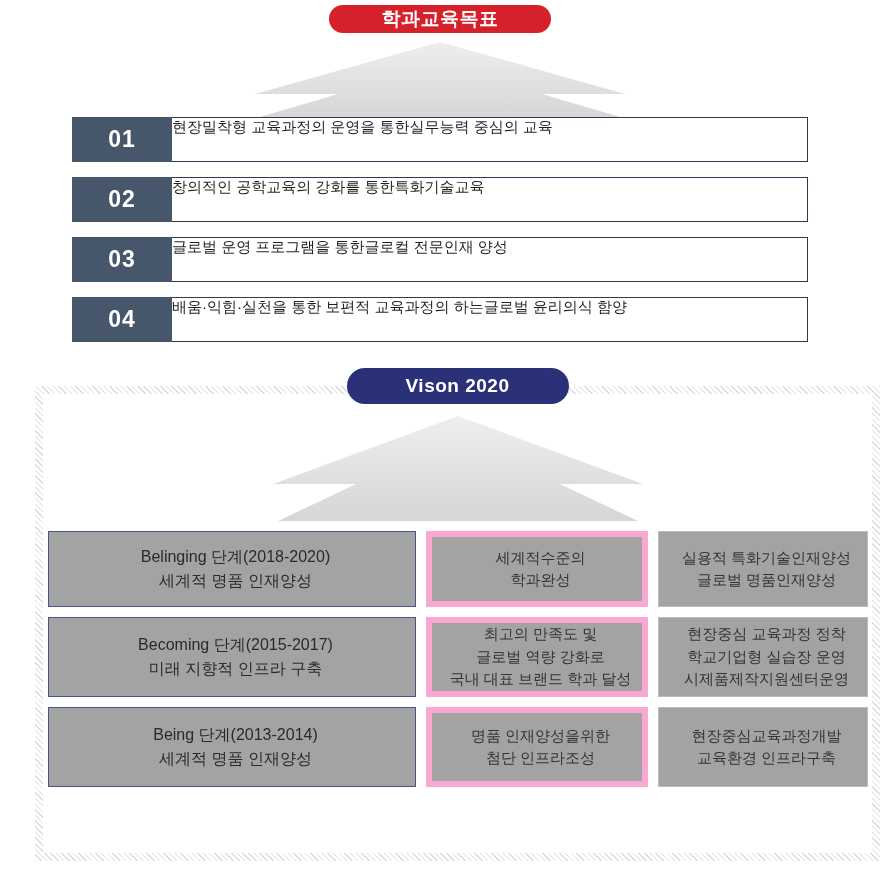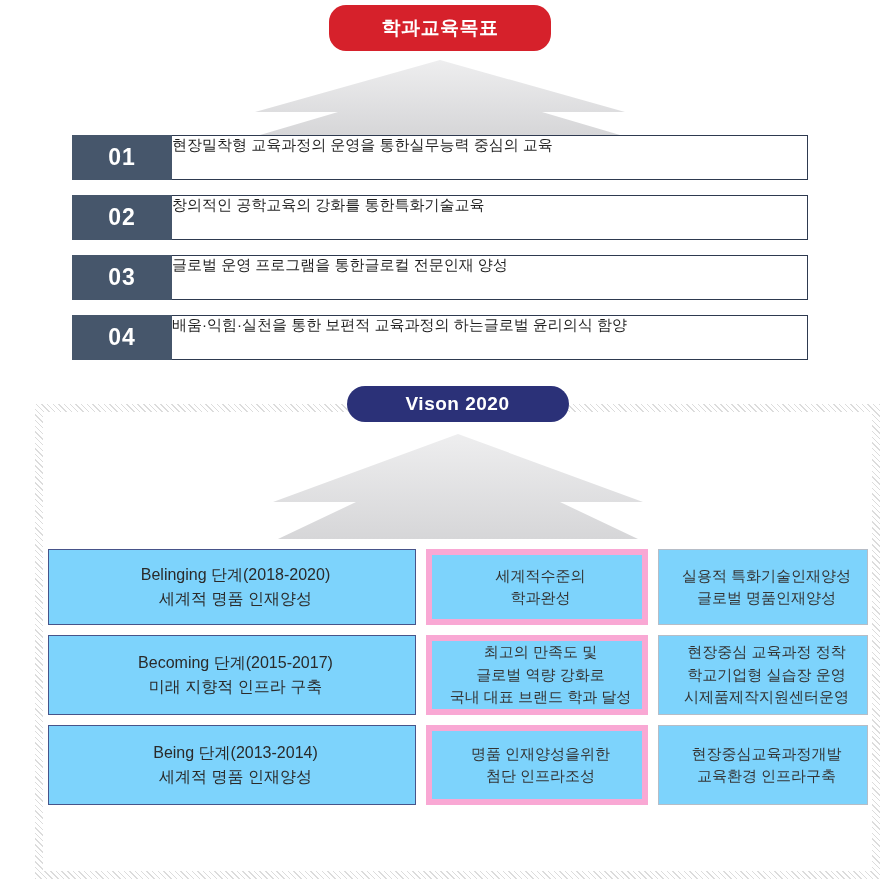--- a/index.html
+++ b/index.html
@@ -2,21 +2,21 @@
 <html><head>
 <meta charset="utf-8">
 <style>
   * { margin: 0; padding: 0; box-sizing: border-box; }
   html, body { width: 880px; height: 882px; background: #ffffff; overflow: hidden; }
   body { font-family: "Liberation Sans", "DejaVu Sans", sans-serif; color: #222; }
 
   
   .badge {
     position: relative; z-index: 3;
-    width: 222px; height: 46px; margin: 5px auto 0;
+    width: 222px; height: 28px; margin: 5px auto 0;
     border-radius: 17px;
     display: flex; align-items: center; justify-content: center;
     color: #fff; font-size: 19px; font-weight: 700; letter-spacing: 0.5px;
   }
   .badge-red { background: #d6212b; }
   .arrow-svg { display: block; margin: 9px auto 0; }
 
   .goal-rows { width: 736px; margin: 0 auto; }
   .goal-row {
     display: flex; align-items: stretch;
@@ -49,21 +49,21 @@
   .vision-inner .arrow-svg { margin: 0 auto; }
 
   .vision-grid {
     width: 820px; margin: 10px auto 0;
     display: grid;
     grid-template-columns: 368px 222px 210px;
     grid-template-rows: 76px 80px 80px;
     gap: 10px;
   }
   .cell {
-    background: #7dd3fc;
+    background: #a3a3a3;
     display: flex; align-items: center; justify-content: center;
     text-align: center; white-space: pre-line;
     font-size: 15px; line-height: 1.5; color: #333; padding-left: 8px;
   }
   .cell.c-stage  { border: 1px solid #47548a; font-size: 16px; color: #2a2a2a; }
   .cell.c-goal   { border: 6px solid #f9a8d4; }
   .cell.c-detail { border: 1px solid #b6bdc7; }
 </style>
 </head>
 <body>

